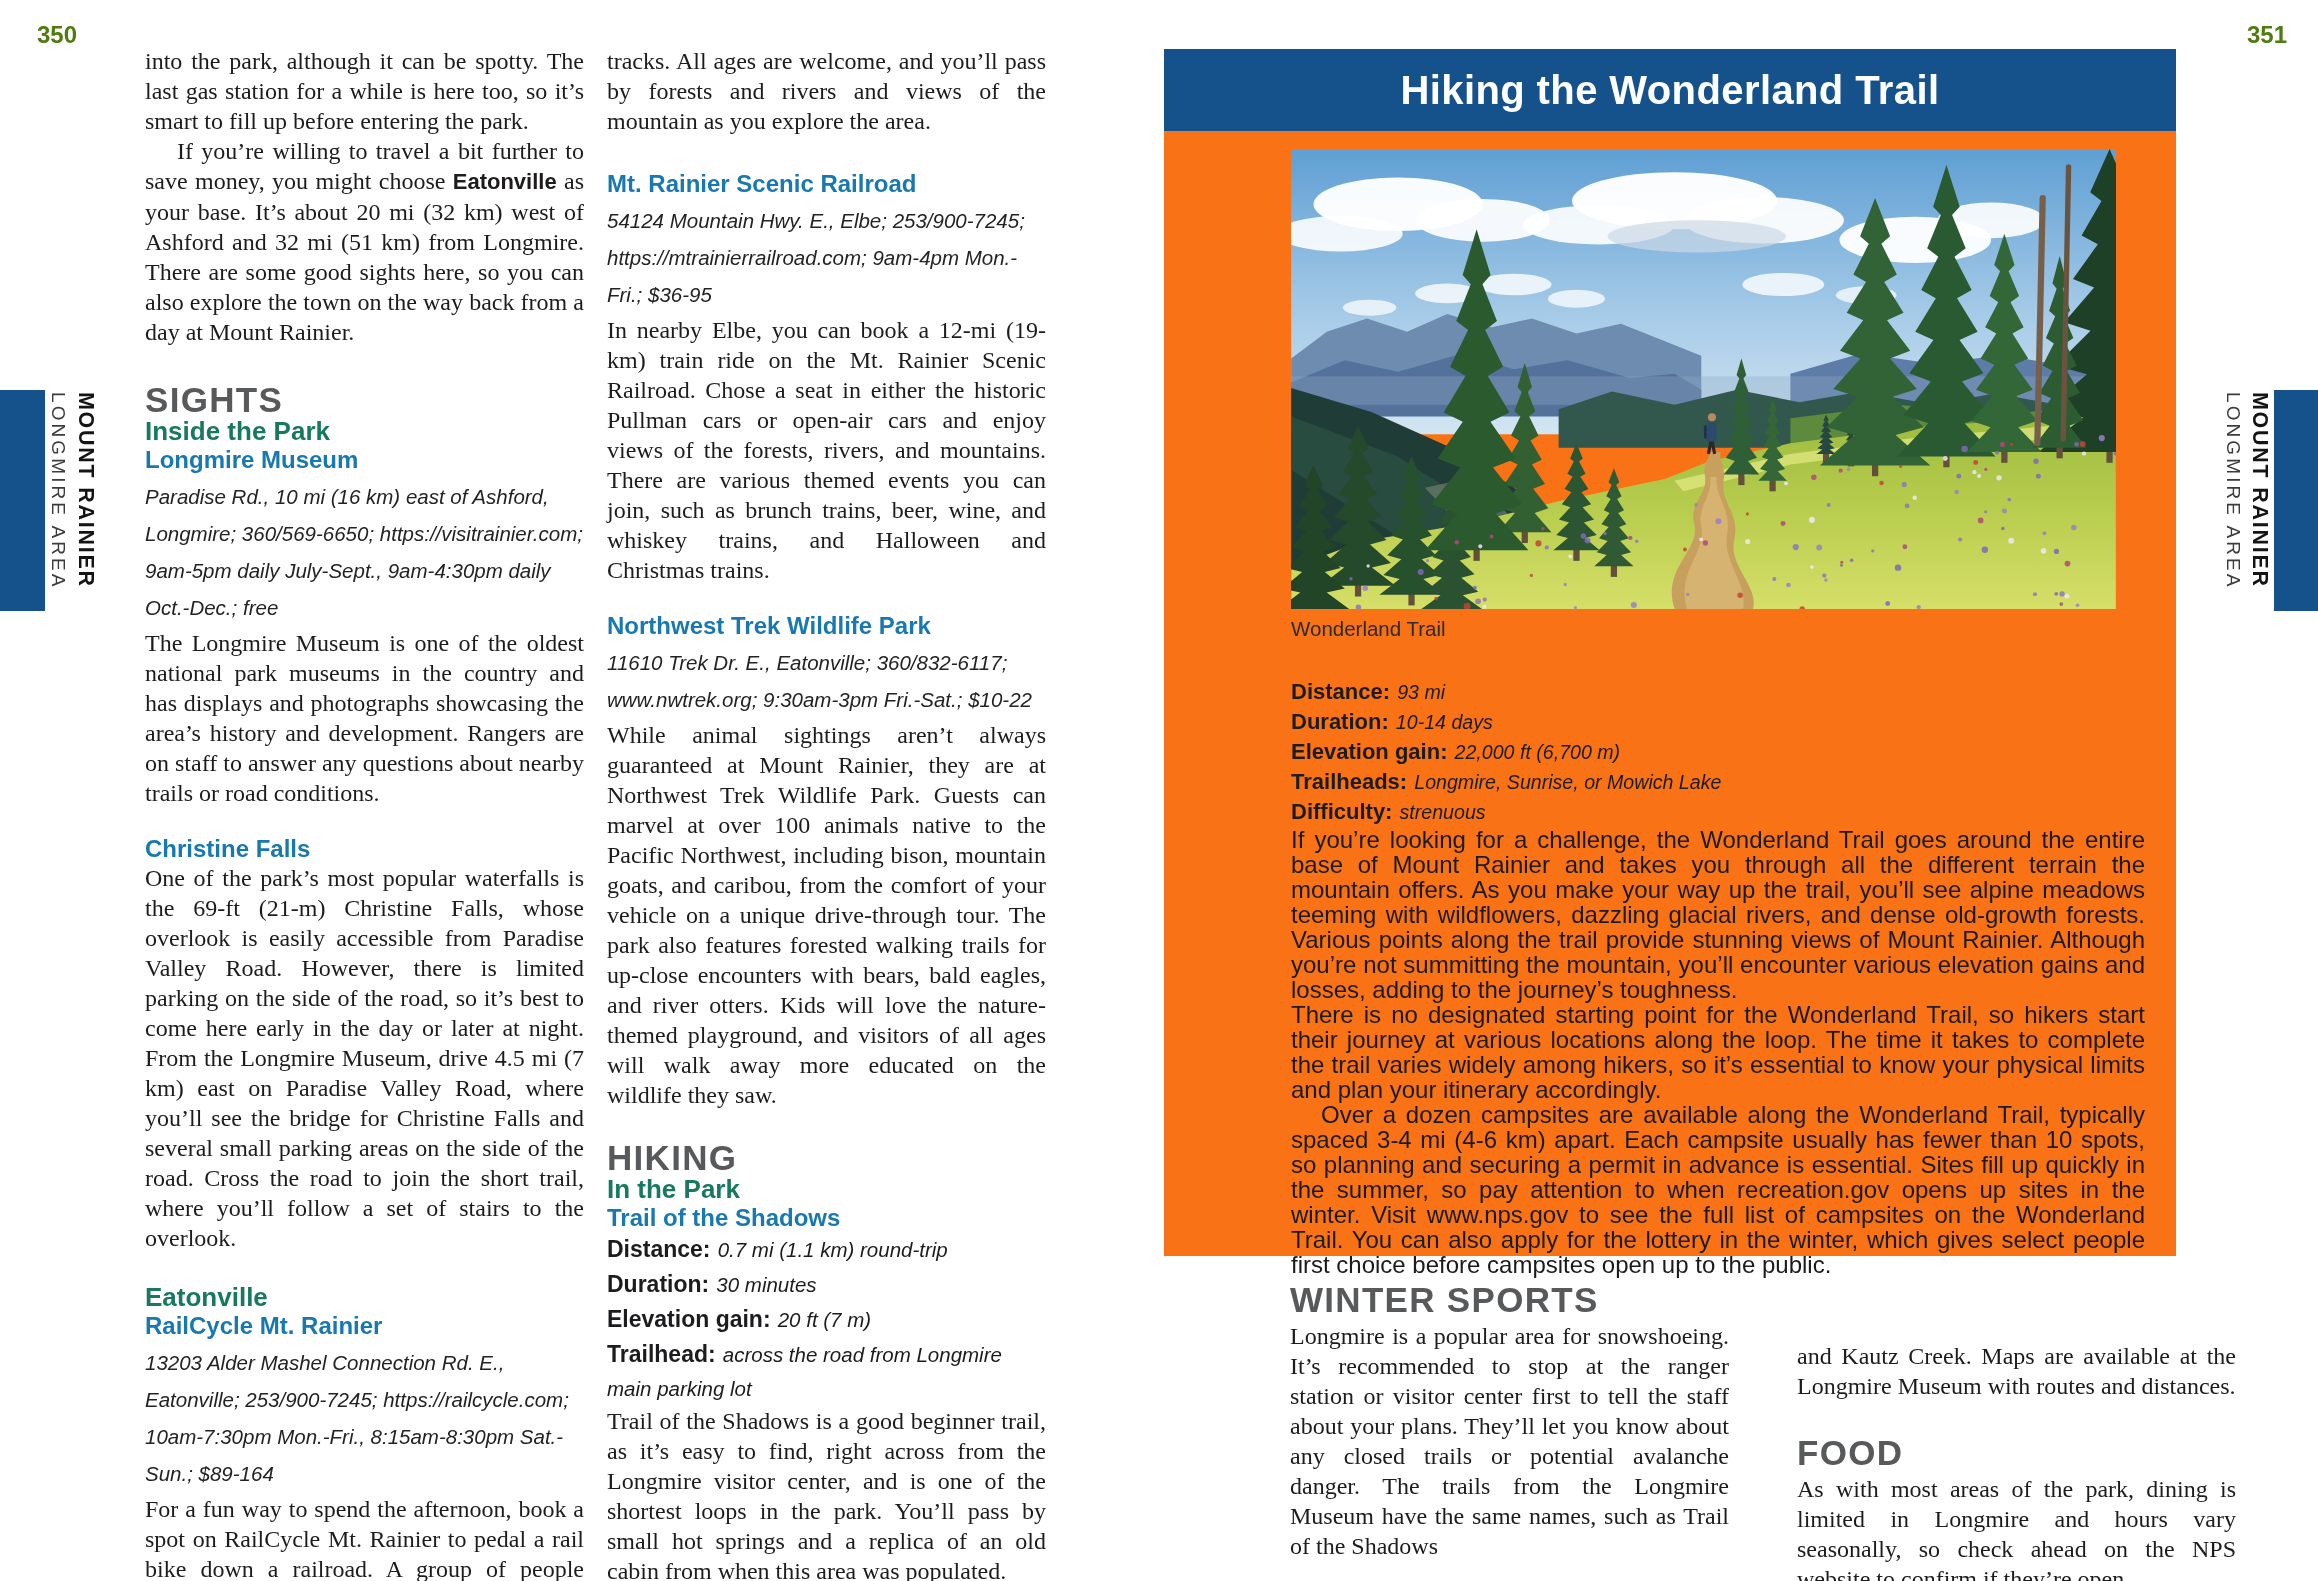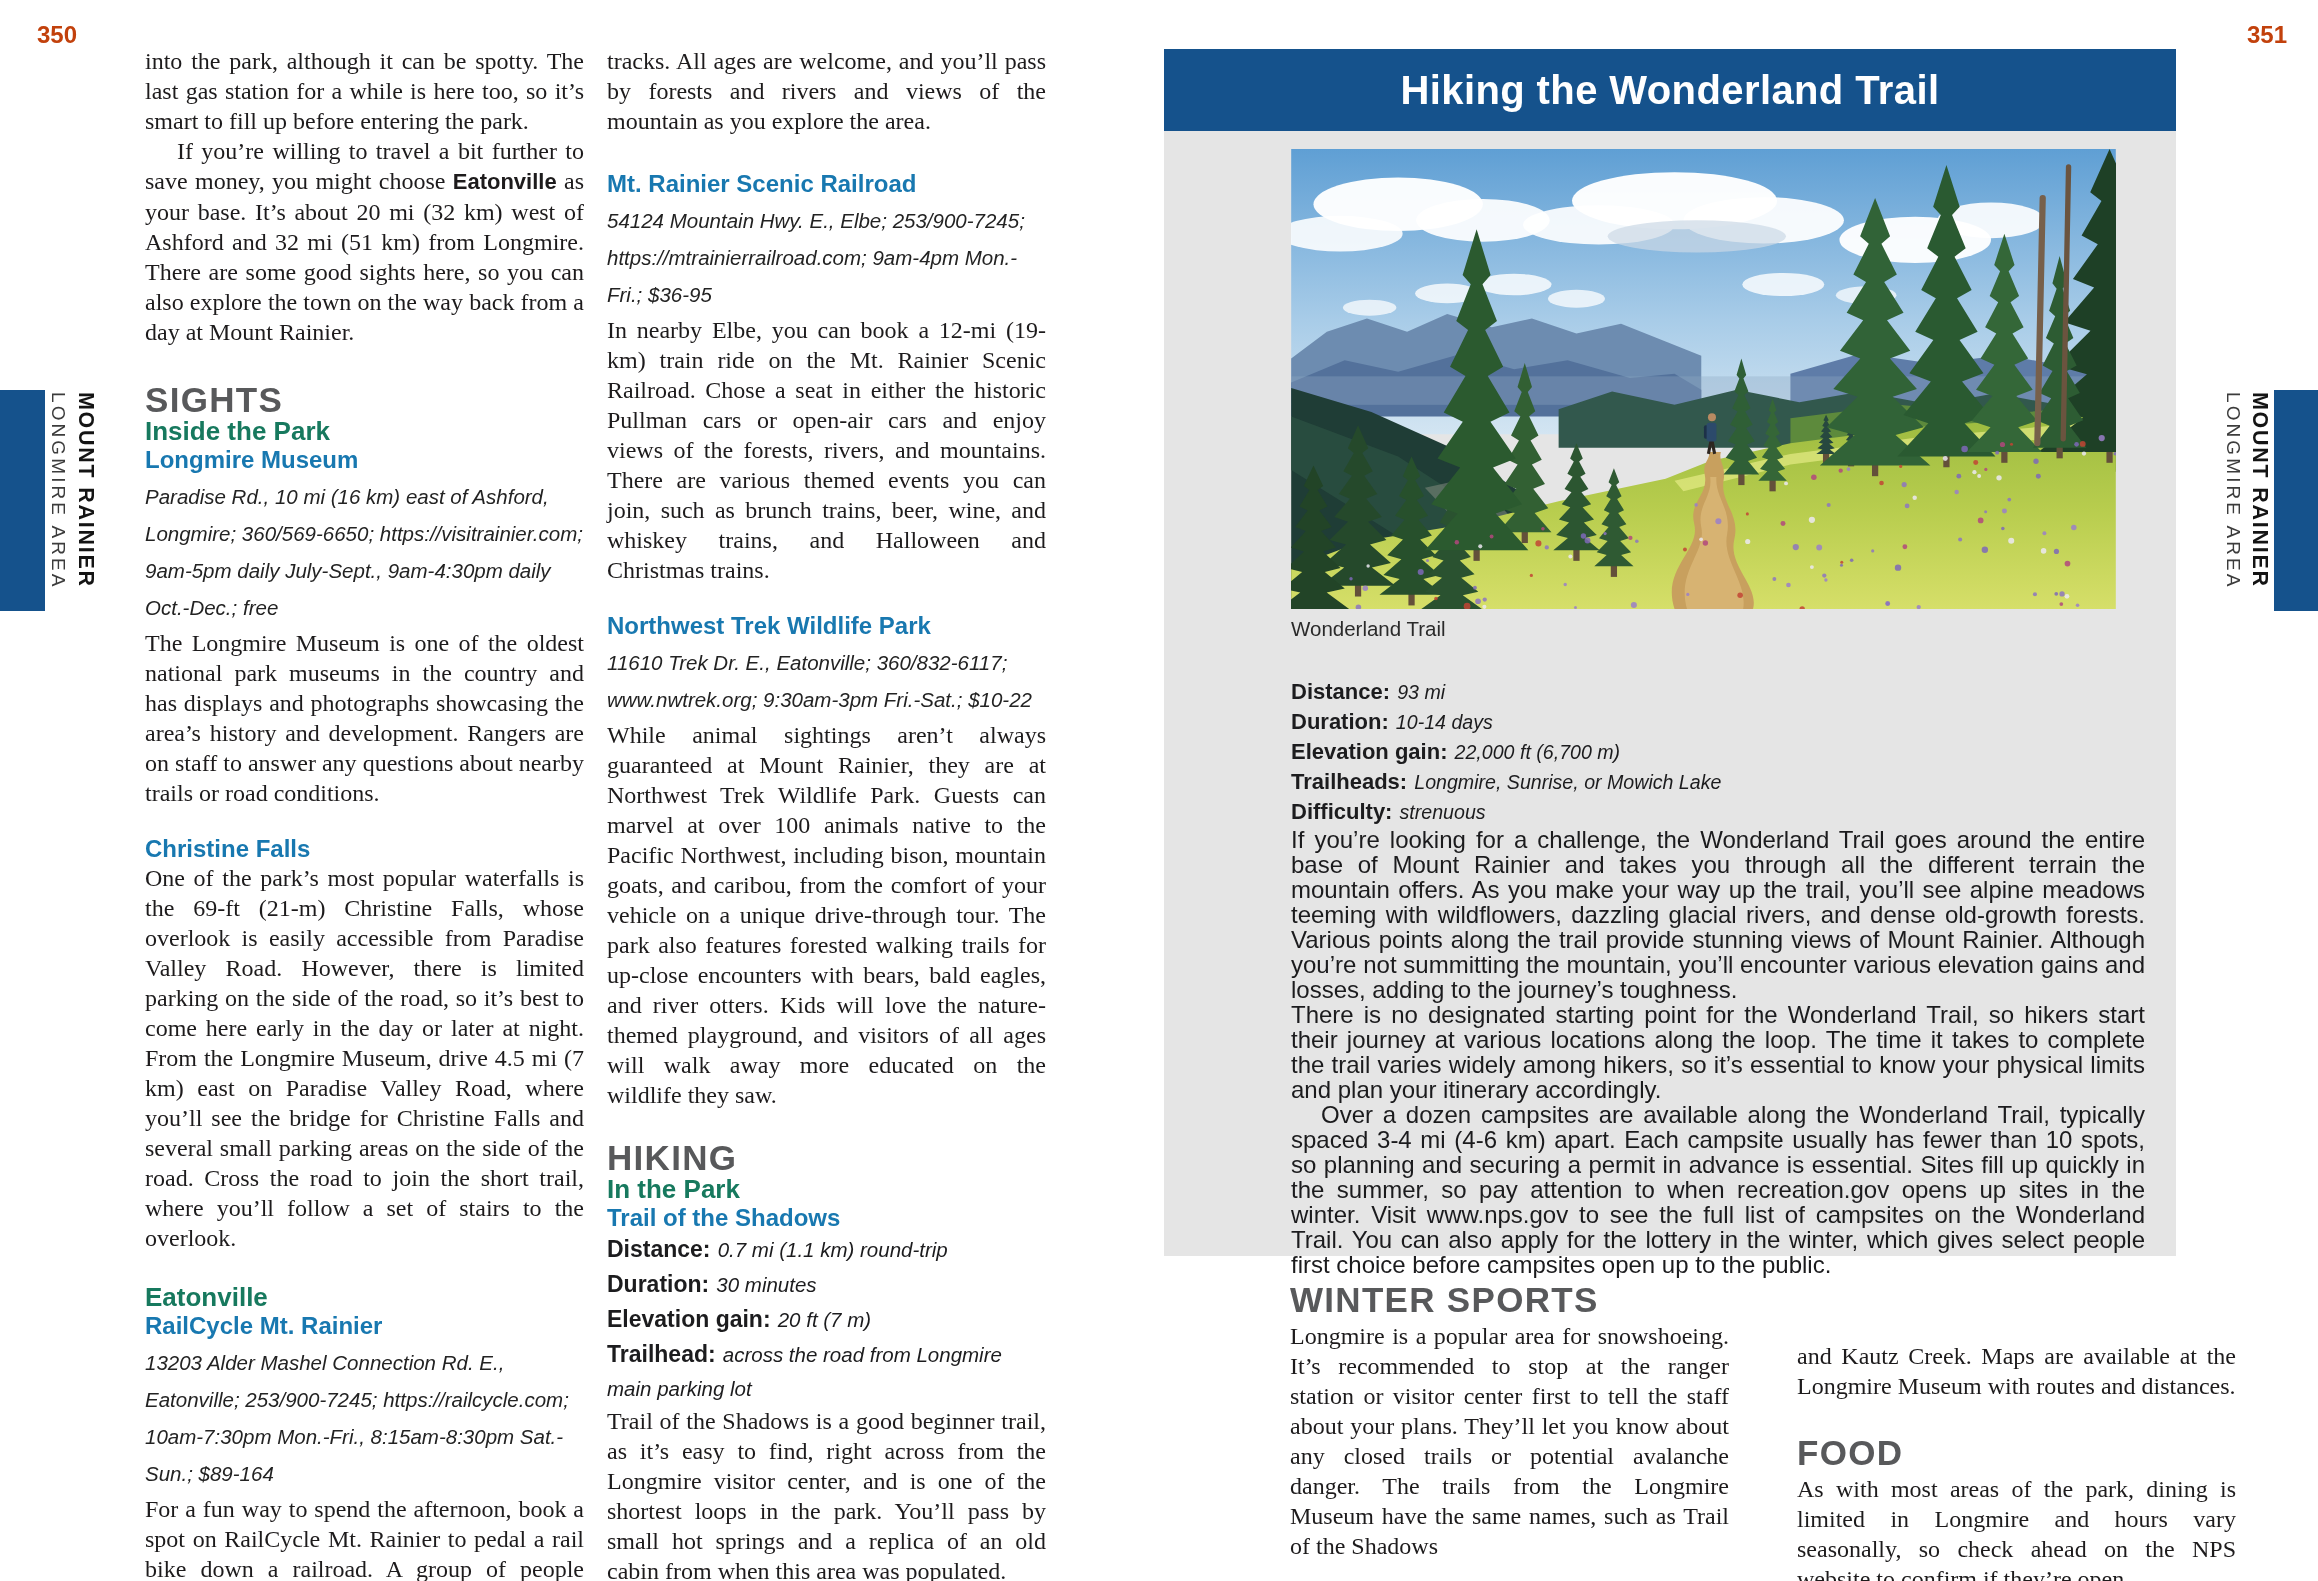--- a/index.html
+++ b/index.html
@@ -4,21 +4,21 @@
 <style>
   html,body{margin:0;padding:0;}
   body{
     width:2319px;height:1581px;background:#ffffff;
     font-family:"Liberation Serif", serif;color:#1d1b1c;
     -webkit-font-smoothing:antialiased;
   }
   .spread{position:relative;width:2319px;height:1581px;overflow:hidden;background:#fff;}
 
   
-  .pagenum{position:absolute;top:21.4px;font:bold 24px "Liberation Sans", sans-serif;color:#c2410c;}
+  .pagenum{position:absolute;top:21.4px;font:bold 24px "Liberation Sans", sans-serif;color:#4d7c0f;}
   #pn-left{left:37px;}
   #pn-right{right:32px;}
 
   
   .tab-bar{position:absolute;top:390px;width:45px;height:221px;background:#15528c;}
   #tab-bar-left{left:0;}
   #tab-bar-right{left:2274px;}
   .vtext{position:absolute;top:392px;height:232px;writing-mode:vertical-rl;
          font-family:"Liberation Sans", sans-serif;white-space:nowrap;}
   .vtext.bold{font-weight:bold;font-size:21.4px;letter-spacing:1.8px;color:#141414;}
@@ -52,21 +52,21 @@
 
   .detail-row{font-family:"Liberation Sans", sans-serif;font-size:20.5px;line-height:34px;color:#1c1c1e;}
   .detail-row b{font-style:normal;font-size:23px;}
   .detail-row .val{font-style:italic;margin-left:7.1px;}
 
   
   #feature-box{position:absolute;left:1164px;top:49px;width:1012px;height:1207px;}
   .box-header{height:82px;background:#15528c;display:flex;align-items:center;justify-content:center;}
   .box-title{color:#ffffff;font-family:"Liberation Sans", sans-serif;font-weight:bold;
              font-size:40px;letter-spacing:0.4px;}
-  .box-body{background:#e5e5e5;height:1125px;padding:18px 31px 0 127px;box-sizing:border-box;}
+  .box-body{background:#f97316;height:1125px;padding:18px 31px 0 127px;box-sizing:border-box;}
   .photo-frame{width:825px;height:460px;display:block;}
   .photo-caption{margin-top:8px;font-family:"Liberation Sans", sans-serif;font-size:20.5px;color:#2a2a2a;}
   .box-details{margin-top:36px;}
   .box-details .detail-row{line-height:30px;font-size:19.6px;}
   .box-details .detail-row b{font-size:22px;}
   .box-p{margin:0;font-family:"Liberation Sans", sans-serif;font-size:24px;line-height:25px;
          text-align:justify;color:#1b1b1d;}
   .box-p.indent{text-indent:30px;}
 </style>
 </head>

